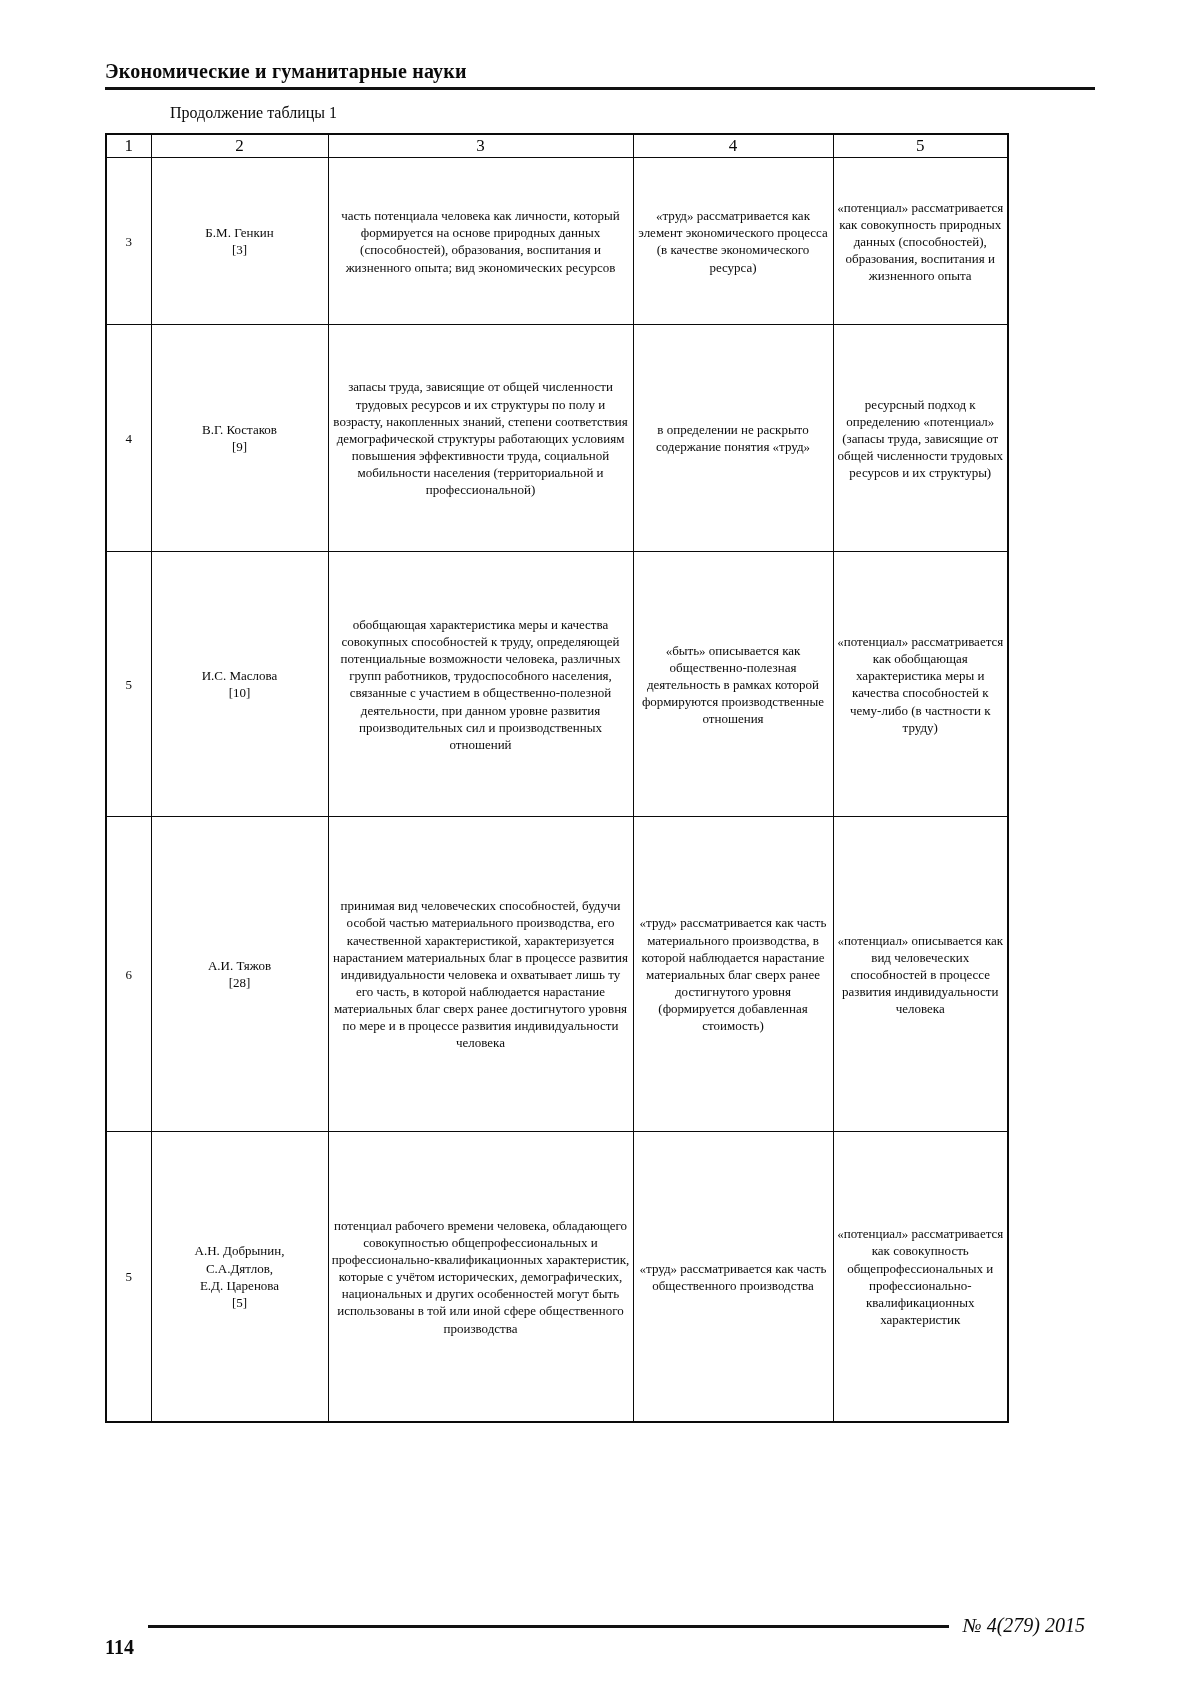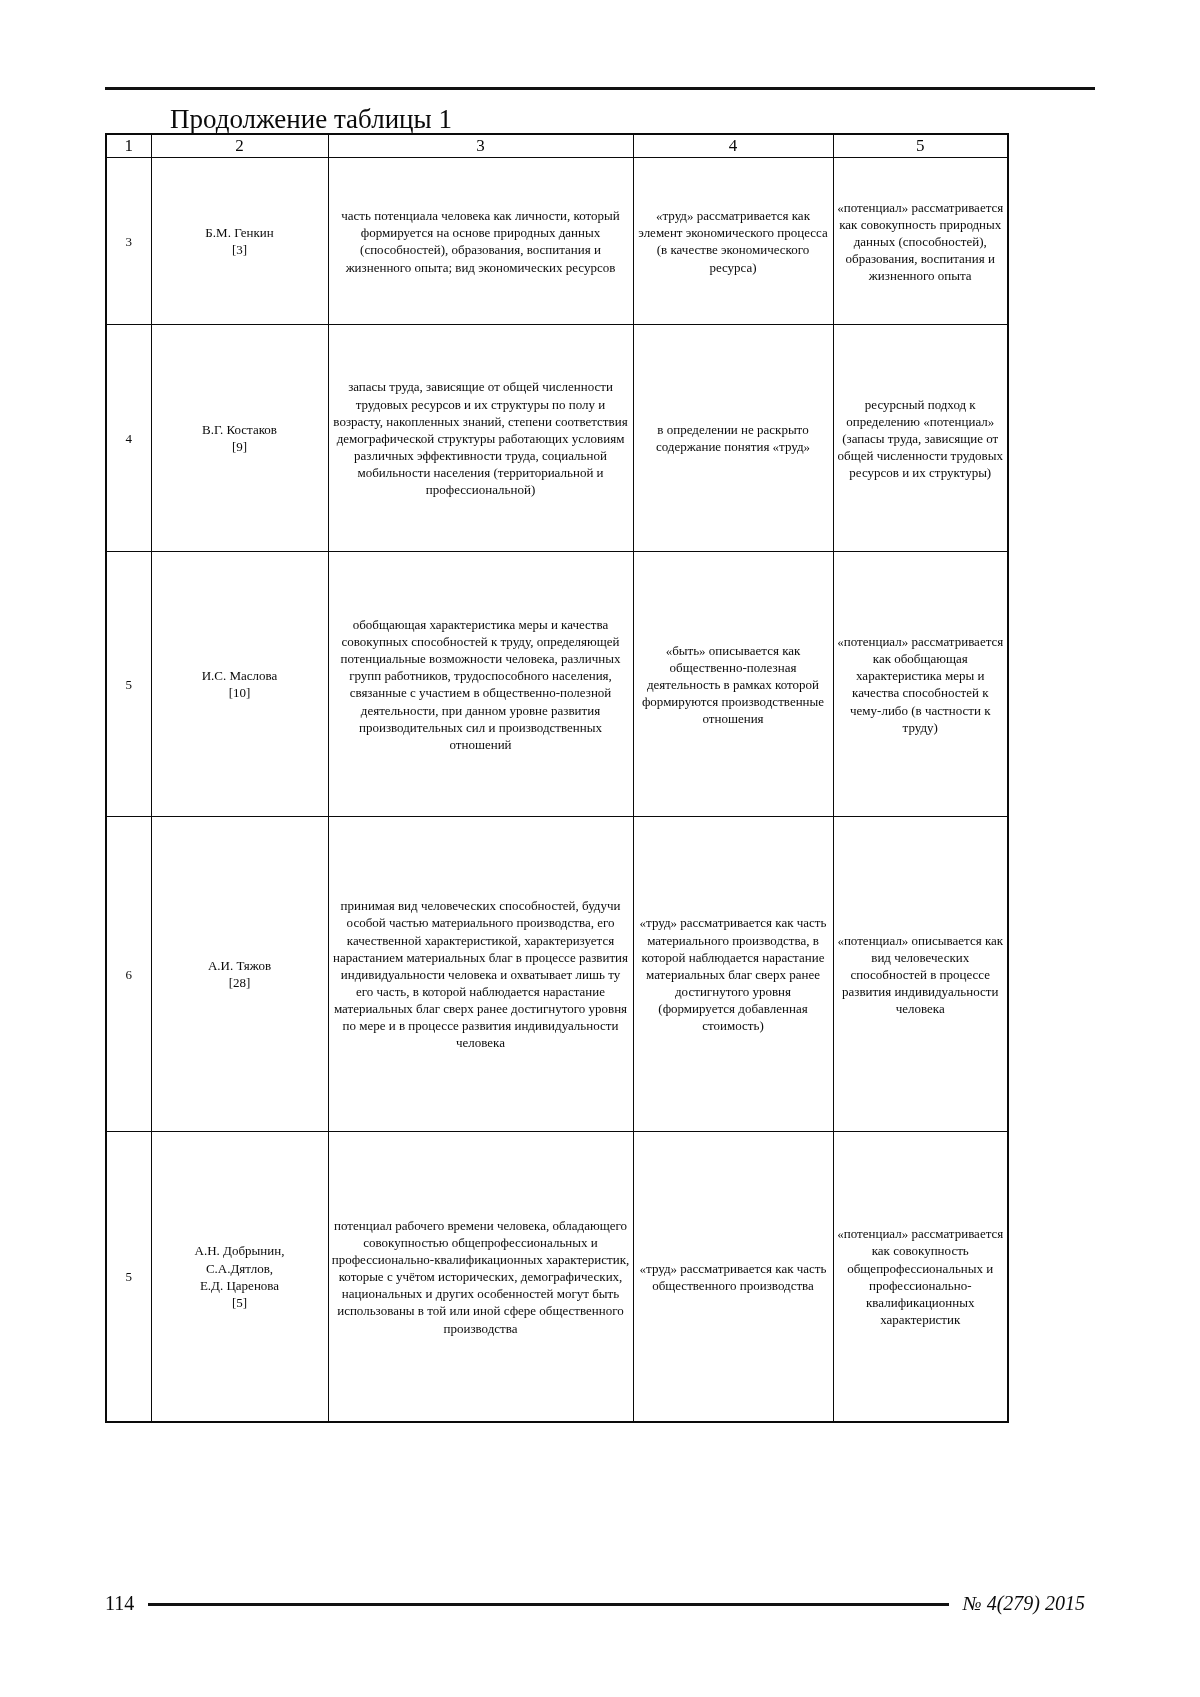--- a/index.html
+++ b/index.html
@@ -26,21 +26,21 @@
     left: 105px;
     top: 87px;
     width: 990px;
     height: 3px;
     background: #111111;
   }
   .table-caption {
     position: absolute;
     left: 170px;
     top: 104px;
-    font-size: 27px;
+    font-size: 16px;
   }
   table.def-table {
     position: absolute;
     left: 105px;
     top: 133px;
     width: 902px;
     border-collapse: collapse;
     table-layout: fixed;
     border: 2px solid #0a0a0a;
   }
@@ -57,40 +57,44 @@
   .footer {
     position: absolute;
     left: 105px;
     top: 1592px;
     width: 980px;
     display: flex;
     align-items: center;
   }
   .footer .pageno {
     font-size: 20px;
-    font-weight: normal;
+    font-weight: bold;
+    margin-top: 44px;
   }
   .footer .footer-rule {
     flex: 1;
     height: 3px;
     background: #111111;
     margin: 2px 14px 0 14px;
   }
   .footer .issue {
     font-size: 20px;
     font-weight: normal;
     font-style: italic;
     text-align: right;
   }
 </style>
 </head>
 <body>
 
 <div class="page">
 
+  <div class="running-head">
+    <span>Экономические и гуманитарные науки</span>
+  </div>
   <div class="head-rule"></div>
 
   <div class="table-caption">Продолжение таблицы 1</div>
 
   <table class="def-table">
     <colgroup>
       <col style="width:45px">
       <col style="width:177px">
       <col style="width:305px">
       <col style="width:200px">
@@ -111,21 +115,21 @@
 [3]</td>
         <td class="c-def">часть потенциала человека как личности, который  формируется на основе природных данных (способностей), образования, воспитания и жизненного опыта; вид экономических ресурсов</td>
         <td class="c-trud">«труд» рассматривается как элемент экономического процесса (в качестве экономического ресурса)</td>
         <td class="c-pot">«потенциал» рассматривается как совокупность природных данных (способностей), образования, воспитания и жизненного опыта</td>
       </tr>
 
       <tr style="height:227px">
         <td class="c-num">4</td>
         <td class="c-author">В.Г. Костаков
 [9]</td>
-        <td class="c-def">запасы труда, зависящие от общей численности трудовых ресурсов и их структуры по полу и возрасту, накопленных знаний, степени соответствия демографической структуры работающих условиям различных эффективности труда, социальной мобильности населения (территориальной и профессиональной)</td>
+        <td class="c-def">запасы труда, зависящие от общей численности трудовых ресурсов и их структуры по полу и возрасту, накопленных знаний, степени соответствия демографической структуры работающих условиям повышения эффективности труда, социальной мобильности населения (территориальной и профессиональной)</td>
         <td class="c-trud">в определении не раскрыто содержание понятия «труд»</td>
         <td class="c-pot">ресурсный подход к определению «потенциал» (запасы труда, зависящие от общей численности трудовых ресурсов и их структуры)</td>
       </tr>
 
       <tr style="height:265px">
         <td class="c-num">5</td>
         <td class="c-author">И.С. Маслова
 [10]</td>
         <td class="c-def">обобщающая характеристика меры и качества совокупных способностей к труду, определяющей потенциальные возможности человека, различных групп работников, трудоспособного населения, связанные с участием в общественно-полезной деятельности, при данном уровне развития производительных сил и производственных отношений</td>
         <td class="c-trud">«быть» описывается как общественно-полезная деятельность в рамках которой формируются производственные отношения</td>

